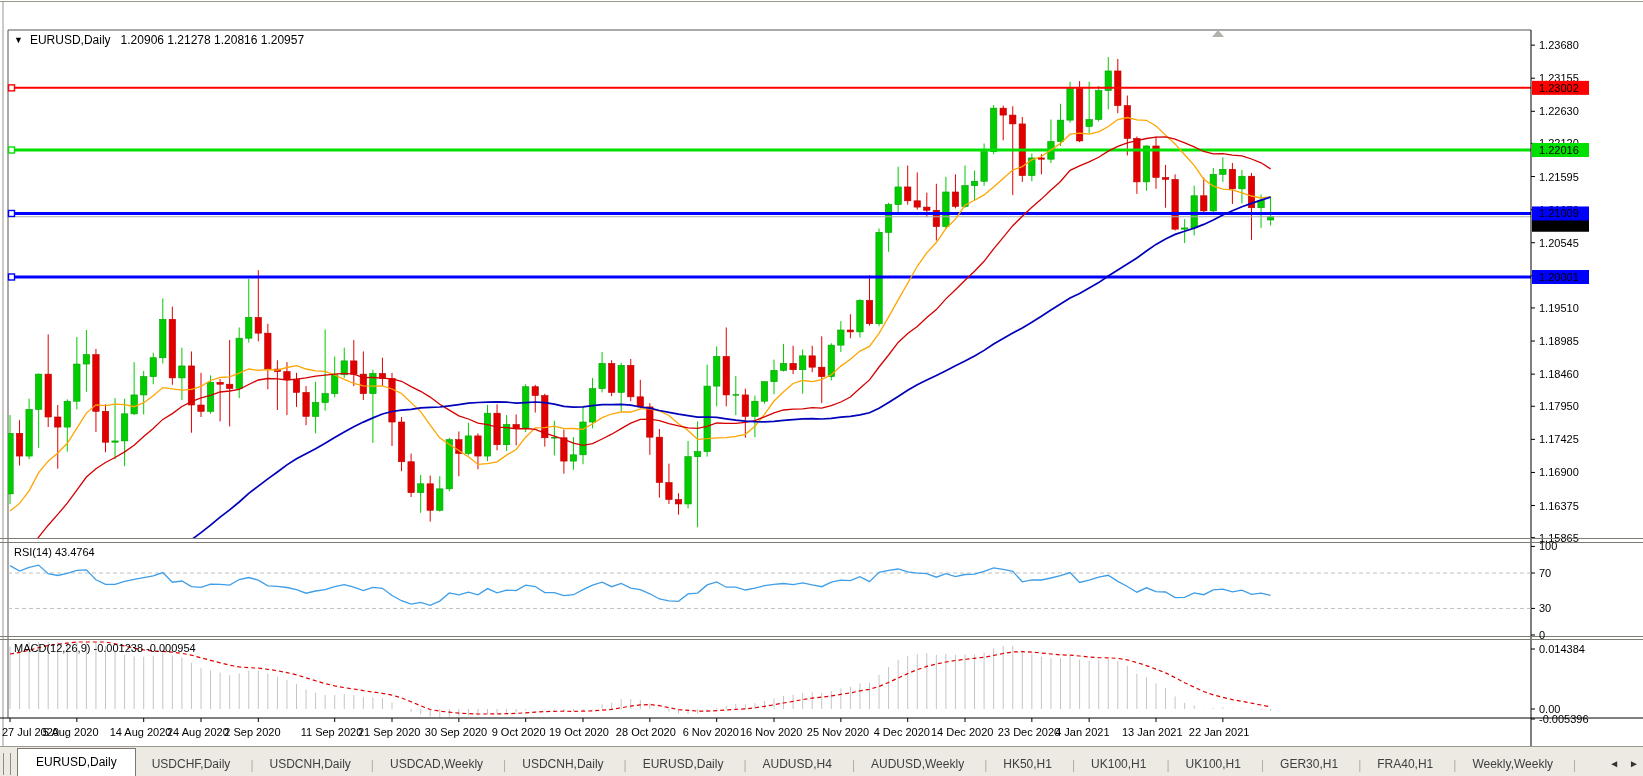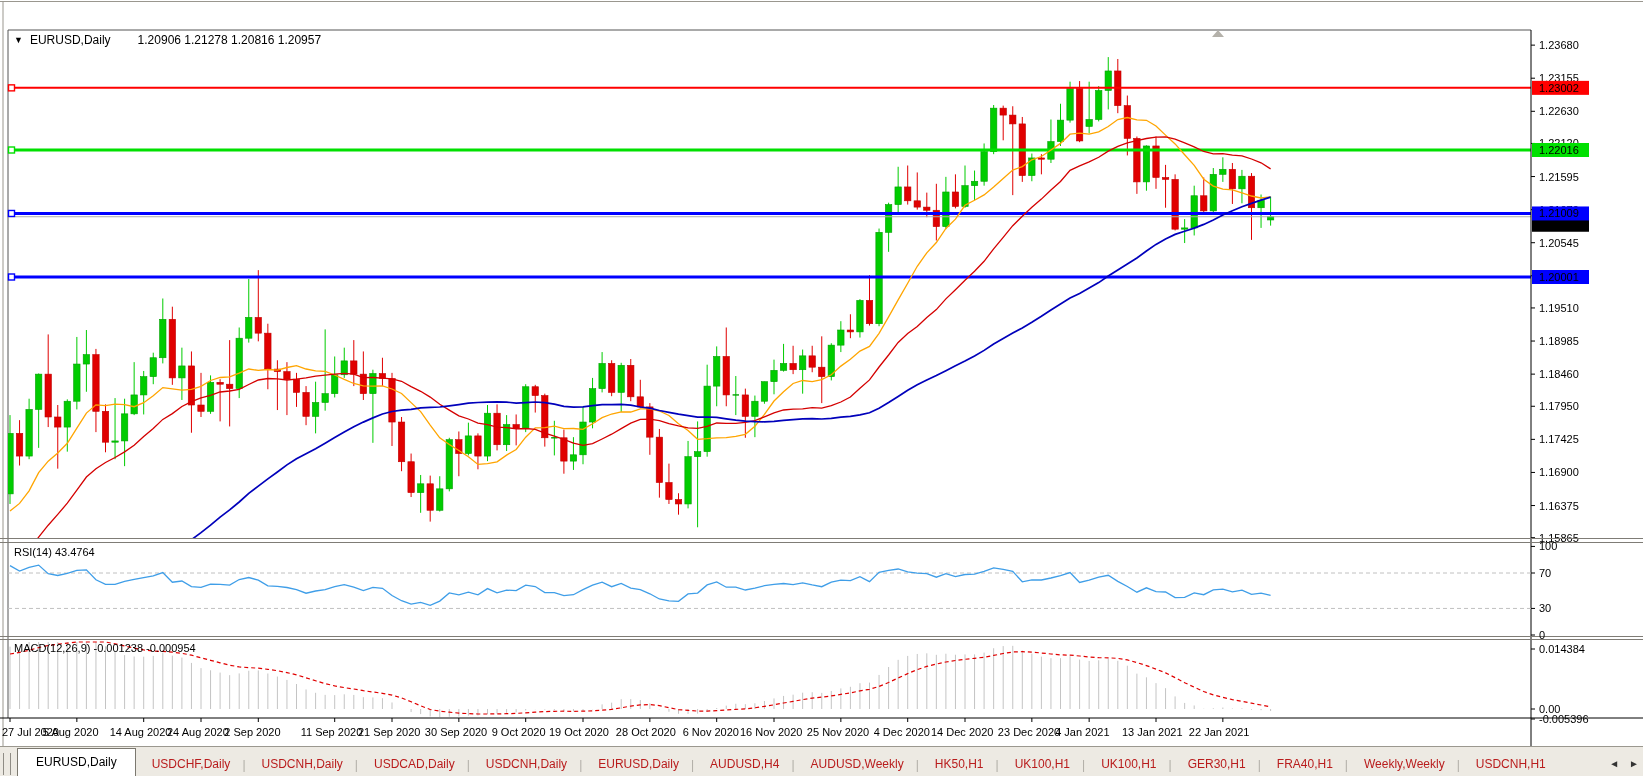--- a/index.html
+++ b/index.html
@@ -7,25 +7,25 @@
   
   .toolbar{position:absolute;left:0;top:0;width:1643px;height:28px;background:#efece6;border-bottom:1px solid #a9a69f;display:flex;align-items:center;}
   .tool-icon{width:26px;height:20px;margin-left:4px;display:flex;align-items:center;justify-content:center;}
   .dd-arrow{font-size:8px;color:#222;margin:0 4px 0 0;}
   .grip{width:5px;height:20px;margin:0 8px 0 2px;background:repeating-linear-gradient(to bottom,#b9b6af 0px,#b9b6af 2px,transparent 2px,transparent 4px);border-left:1px solid #d8d5cf;}
   .tfbtn{font-size:11px;color:#333;padding:3px 8px;margin:0 1px;border:1px solid transparent;border-radius:2px;cursor:default;}
   .tfbtn.active{background:#fbfbfa;border:1px solid #979490;}
   
   .chart-title{position:absolute;left:14px;top:33px;font-size:12px;color:#000;display:flex;align-items:center;gap:7px;z-index:5;}
   .chart-title .tri{font-size:9px;}
-  .chart-title .ohlc{margin-left:20px;}
+  .chart-title .ohlc{margin-left:3px;}
   
   .tabbar{position:absolute;left:0;top:746px;width:1643px;height:30px;background:#edeae3;border-top:1px solid #9b988f;display:flex;align-items:flex-end;}
   .tabgrip{width:6px;height:22px;margin:0 6px 2px 3px;border-left:1px solid #8f8c85;border-right:1px solid #8f8c85;}
-  .tab{font-size:12px;color:#b91c1c;padding:5px 12px 6px 16px;white-space:nowrap;cursor:default;}
+  .tab{font-size:12px;color:#404040;padding:5px 20px 6px 16px;white-space:nowrap;cursor:default;}
   .tab.active{background:#fff;color:#000;border:1px solid #7b786f;border-bottom:none;padding:6px 18px 8px 18px;margin-bottom:0;}
   .tabsep{color:#b0ada6;font-size:12px;padding-bottom:5px;}
   .tab-arrows{position:absolute;right:4px;bottom:8px;display:flex;gap:10px;}
   .tab-arrows span{font-size:10px;color:#333;cursor:default;}
   svg text{font-family:"Liberation Sans",sans-serif;font-size:11px;fill:#000;}
 </style>
 </head>
 <body>
 
 <div class="app">
@@ -619,21 +619,21 @@
     </svg>
 
   <div class="tabbar">
     <div class="tabgrip"></div>
     <div id="tabs" style="display:flex;align-items:flex-end;overflow:hidden;max-width:1570px;">
         <div class="tab active">EURUSD,Daily</div>
         <div class="tab">USDCHF,Daily</div>
         <span class="tabsep">|</span>
         <div class="tab">USDCNH,Daily</div>
         <span class="tabsep">|</span>
-        <div class="tab">USDCAD,Daily</div>
+        <div class="tab">USDCAD,Weekly</div>
         <span class="tabsep">|</span>
         <div class="tab">USDCNH,Daily</div>
         <span class="tabsep">|</span>
         <div class="tab">EURUSD,Daily</div>
         <span class="tabsep">|</span>
         <div class="tab">AUDUSD,H4</div>
         <span class="tabsep">|</span>
         <div class="tab">AUDUSD,Weekly</div>
         <span class="tabsep">|</span>
         <div class="tab">HK50,H1</div>

